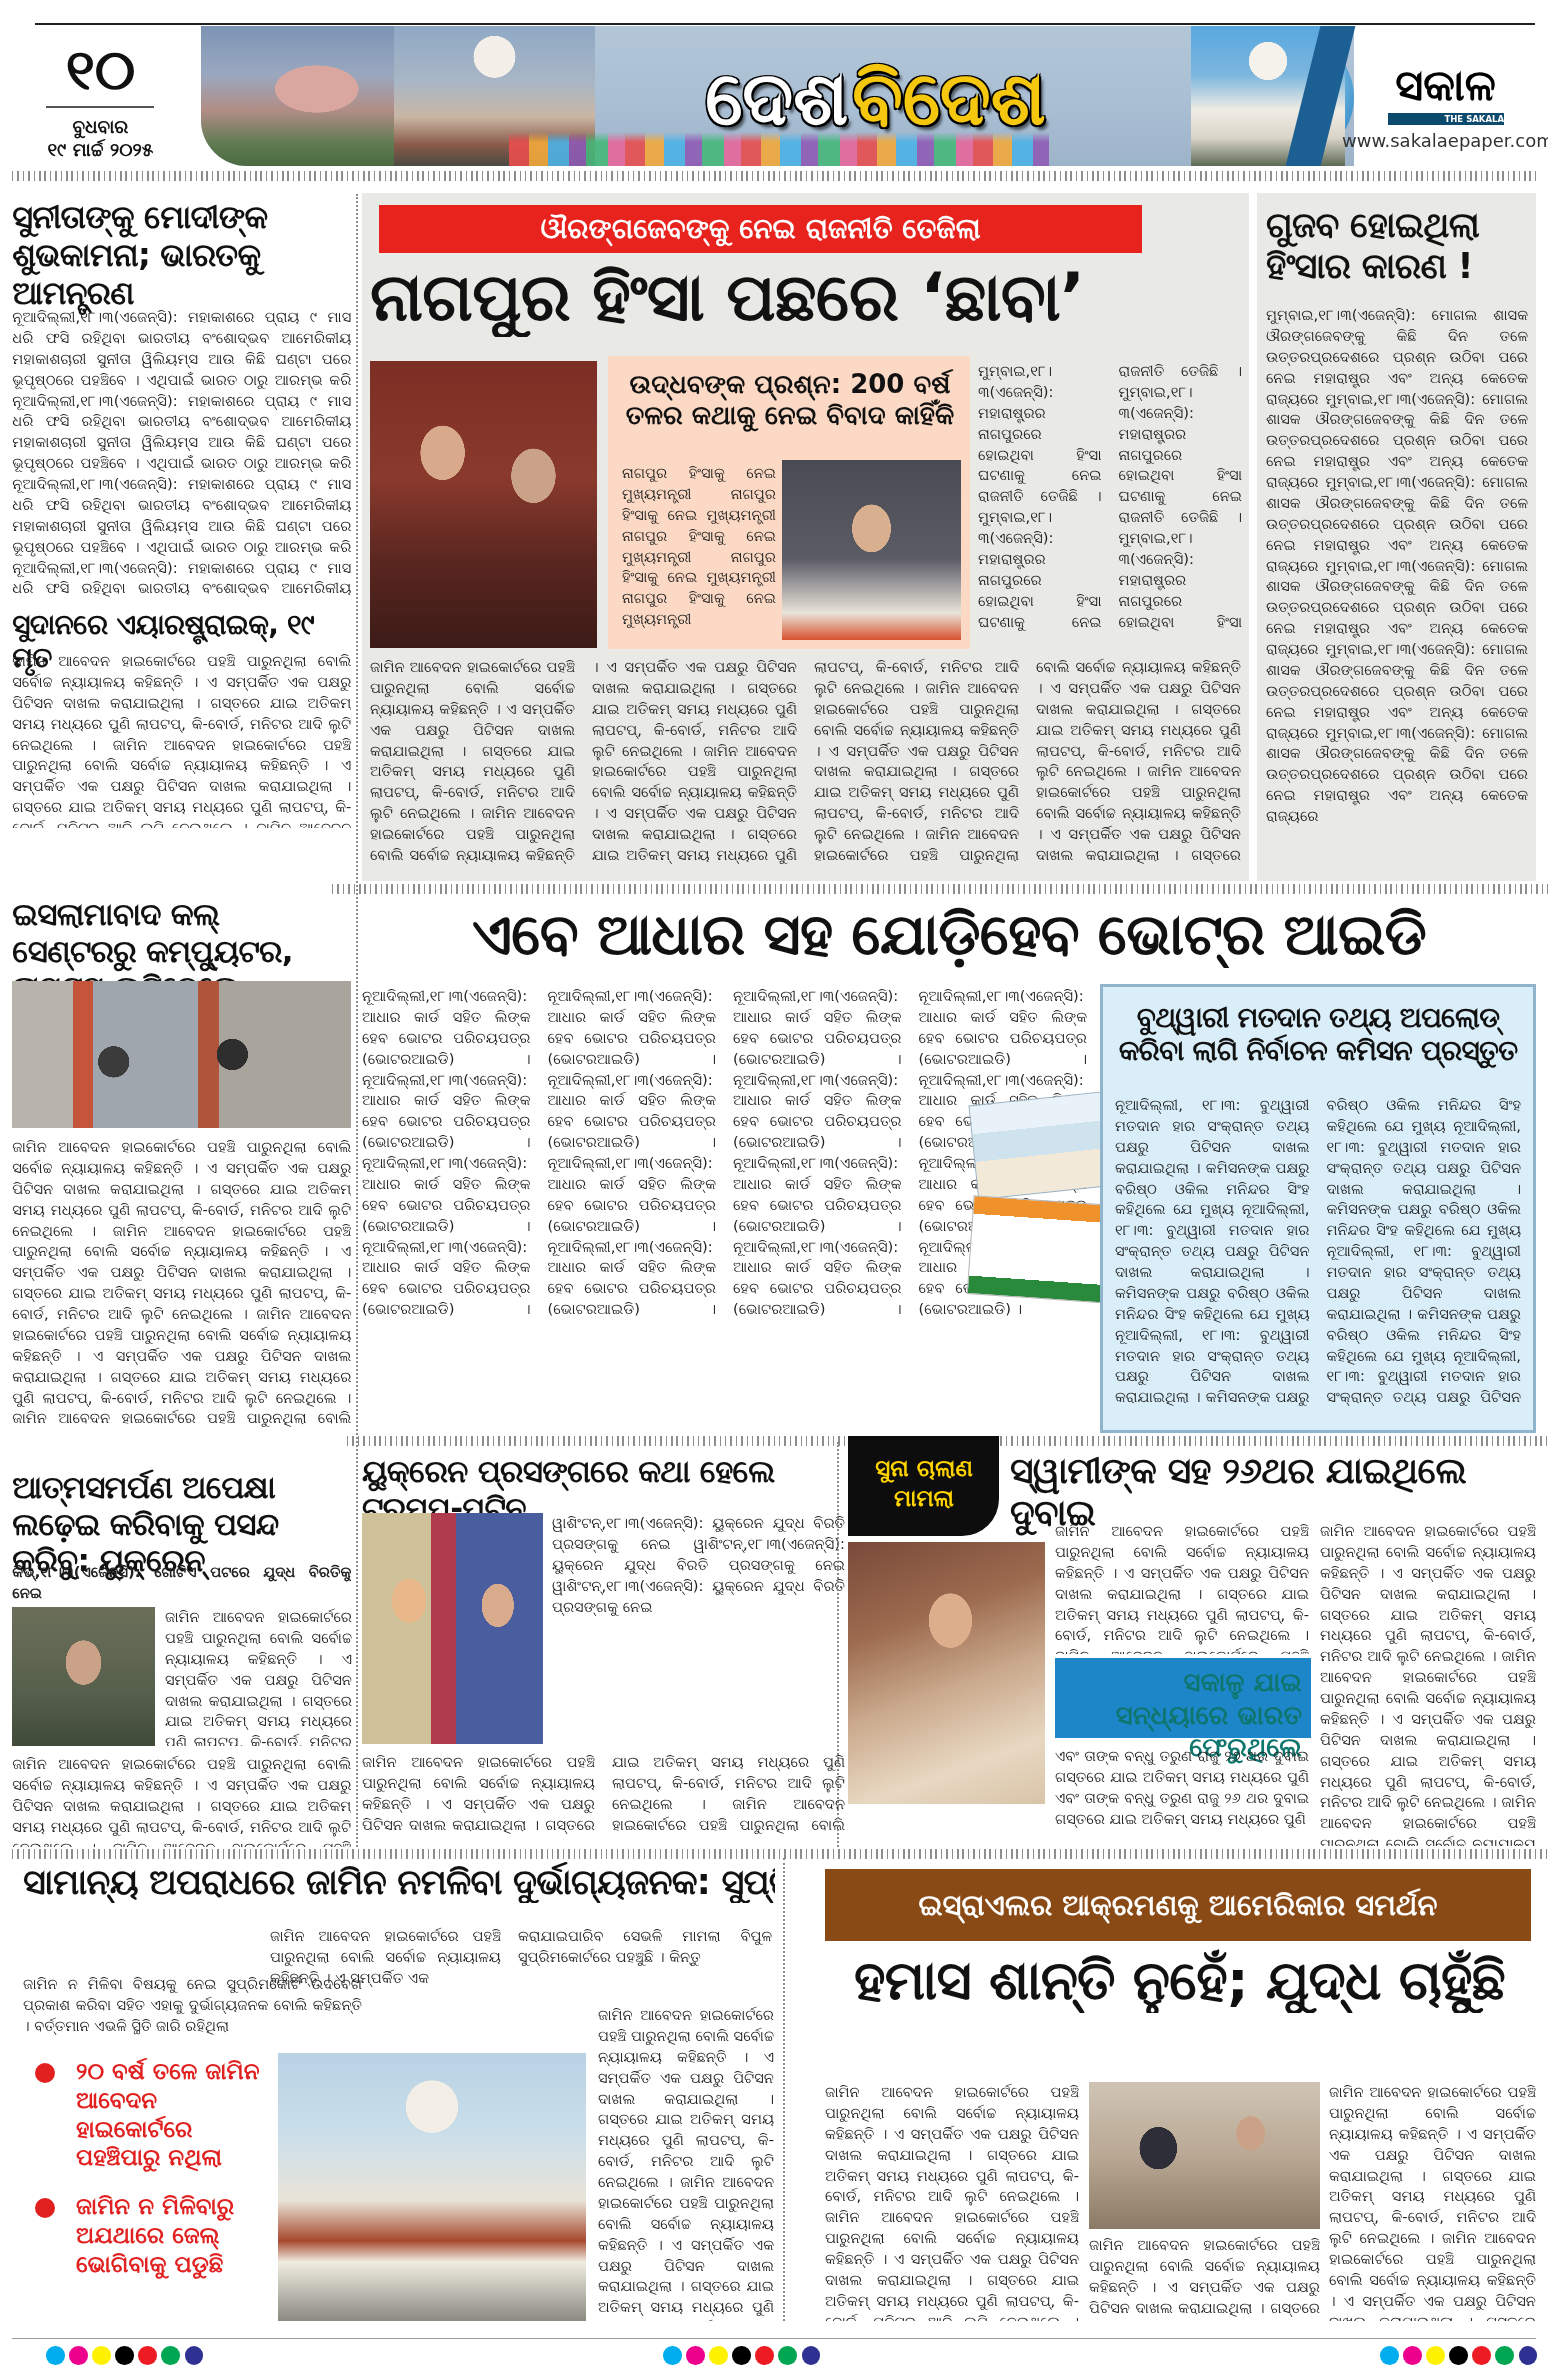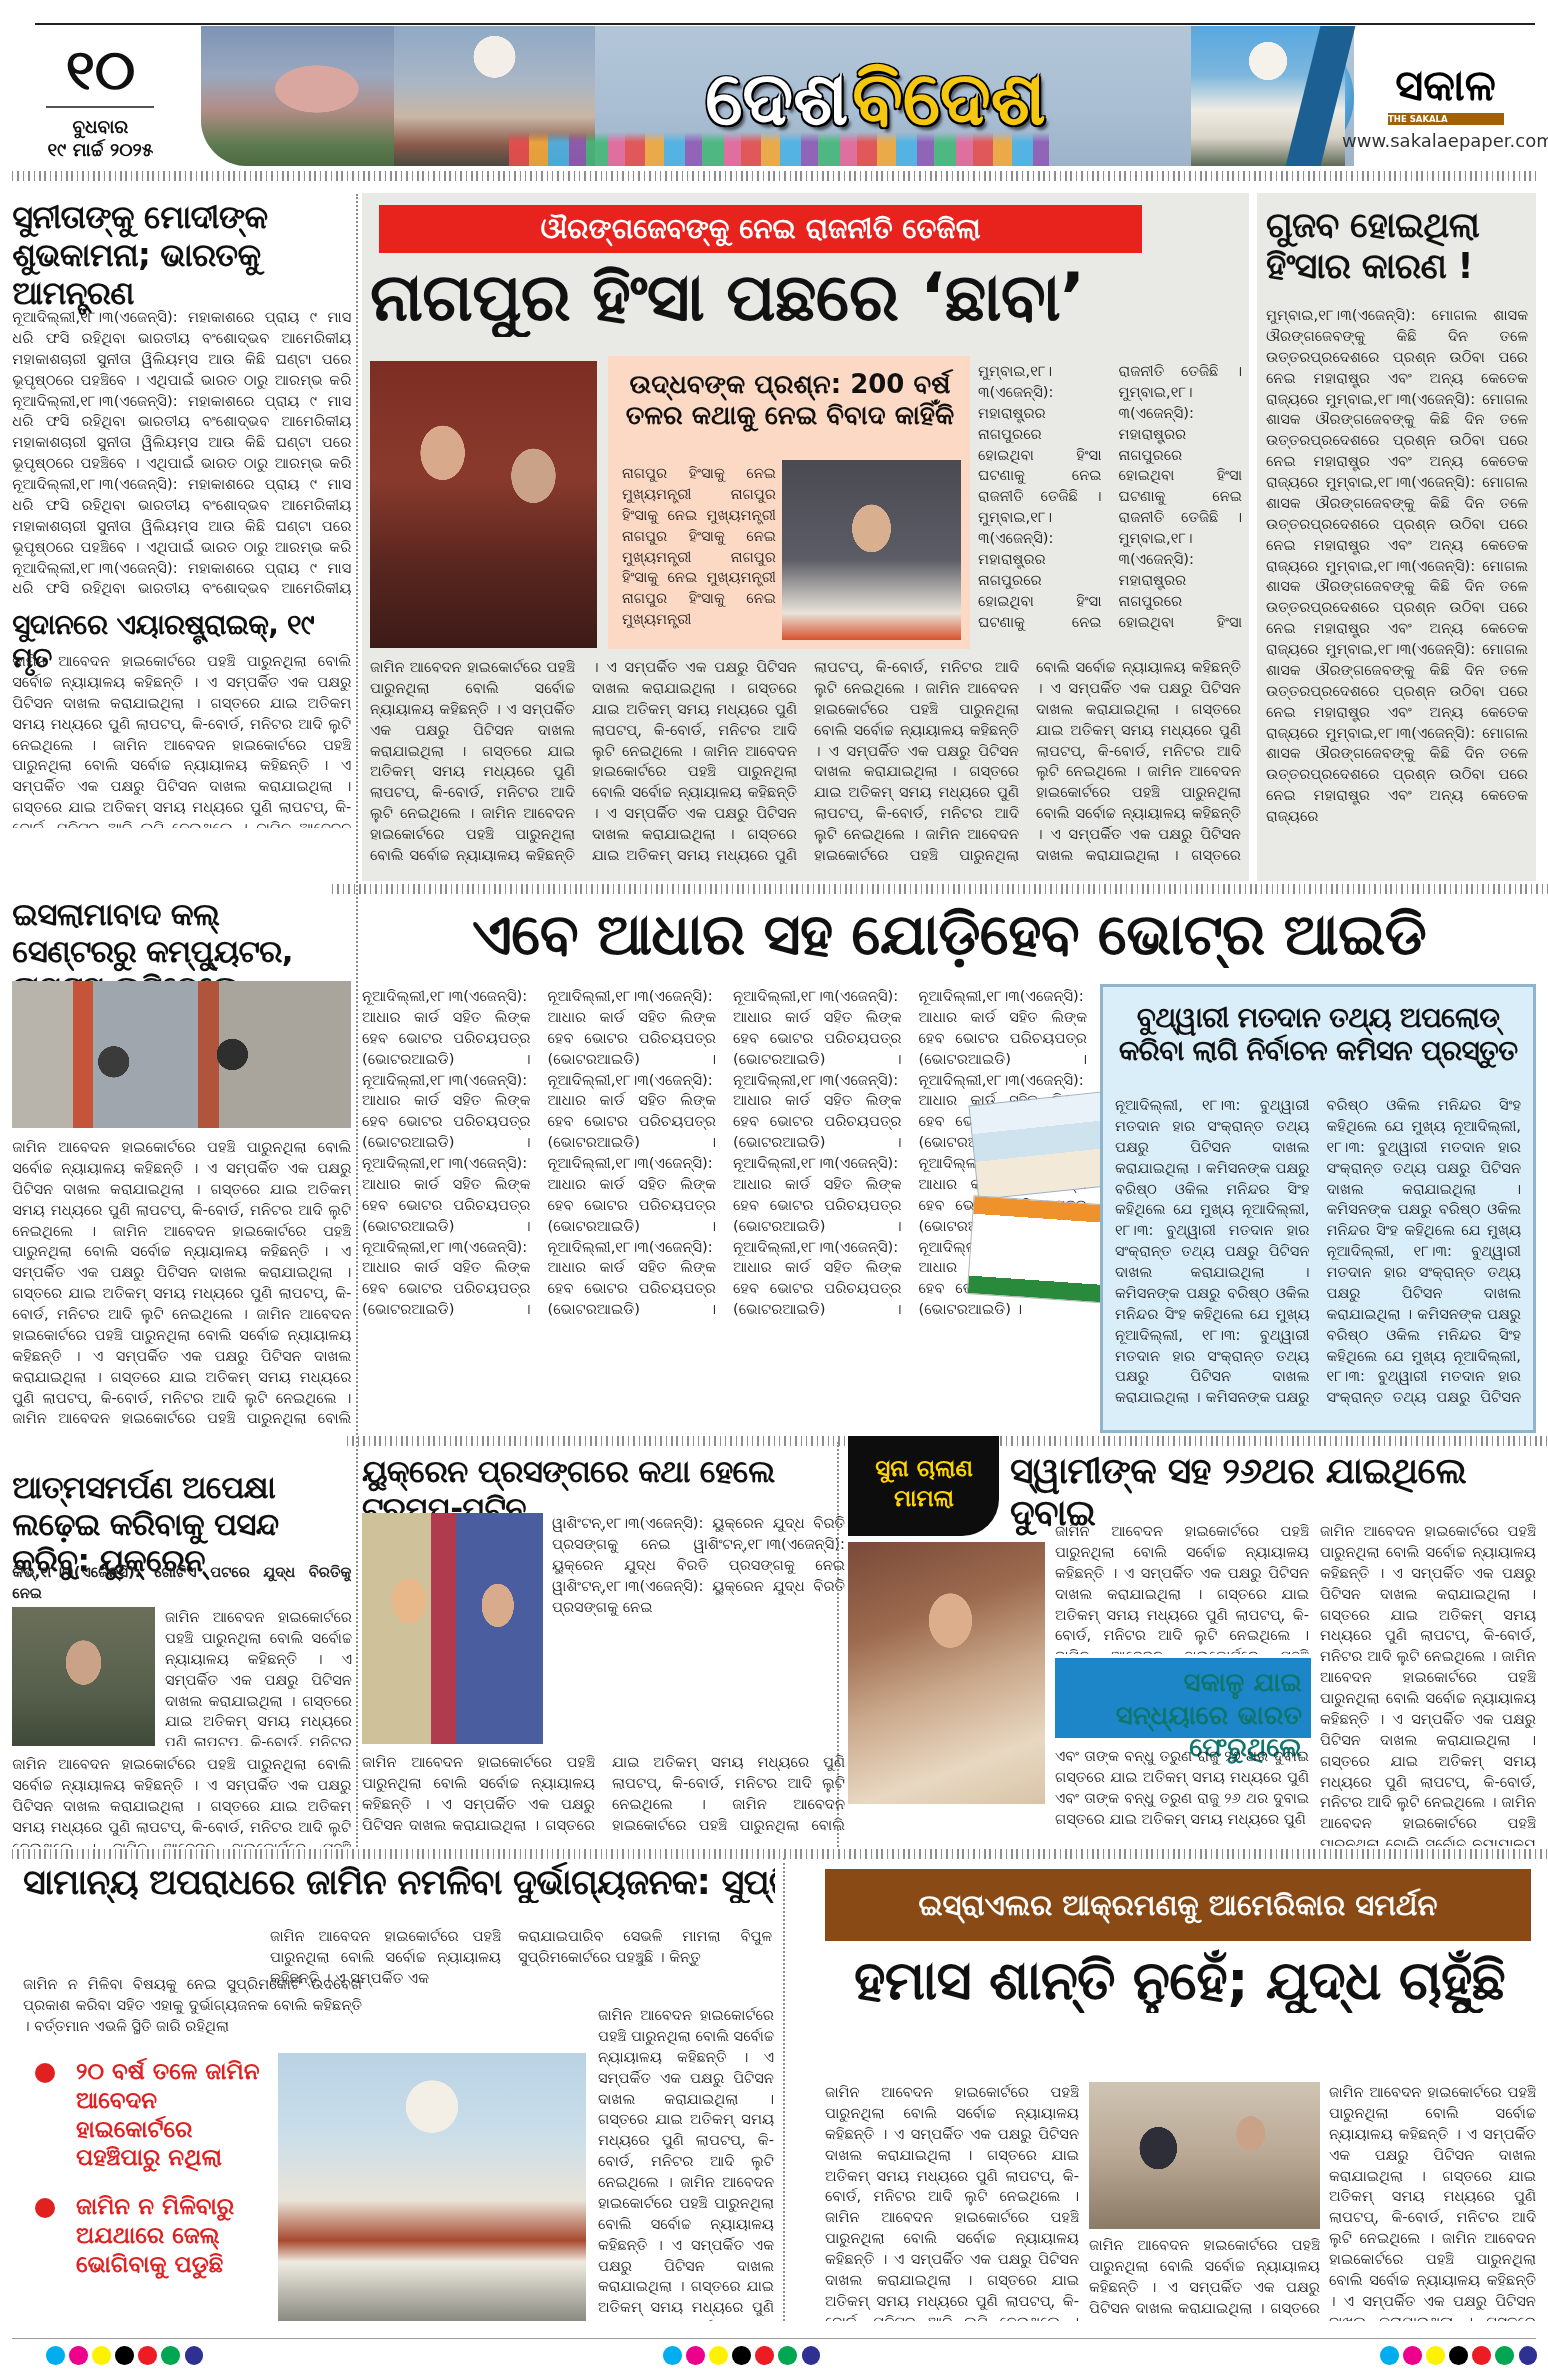--- a/index.html
+++ b/index.html
@@ -58,21 +58,21 @@
       <span class="face" style="left:9.3px;top:68px;width:29px;height:29px;background:radial-gradient(circle,#d8261c 0 35%,#1f6e44 36%);"></span>
     </div>
   </div>
 
   <div class="abs ph" style="left:1191px;top:26px;width:154px;height:140px;background:
          radial-gradient(42px 42px at 50% 25%,#f5f2ec 0 45%,transparent 46%),
          linear-gradient(180deg,#58a8e0 0%,#7cb6dd 35%,#efece4 60%,#d9d4c8 80%,#5d6a55 100%);"></div>
   <div class="abs" style="left:1303px;top:26px;width:35px;height:140px;background:#1c5f93;transform:skewX(-14deg);"></div>
 
   <div class="abs" style="left:1357px;top:60px;width:177px;font-size:43px;font-weight:700;text-align:center;color:#000;">ସକାଳ</div>
-  <div class="abs" style="left:1388px;top:113px;width:116px;height:12.3px;background:#a16207;color:#fff;font-size:8.5px;font-weight:700;text-align:left;line-height:12.3px;">THE SAKALA</div>
+  <div class="abs" style="left:1388px;top:113px;width:116px;height:12.3px;background:#0c4a6e;color:#fff;font-size:8.5px;font-weight:700;text-align:right;line-height:12.3px;">THE SAKALA</div>
   <div class="abs" style="left:1342px;top:130px;width:207px;font-size:18px;color:#333;text-align:center;">www.sakalaepaper.com</div>
 
   <div class="abs ticks" style="left:12.3px;top:171px;width:1524px;"></div>
 
   <div class="abs vdots" style="left:356px;top:194px;height:1653px;"></div>
 
   <div class="abs headline" style="left:12.3px;top:199px;width:339px;font-size:32px;">ସୁନୀତାଙ୍କୁ ମୋଦୀଙ୍କ ଶୁଭକାମନା; ଭାରତକୁ ଆମନ୍ତ୍ରଣ</div>
   <div class="abs body-col" style="left:12.3px;top:307px;width:339px;height:293px;">ନୂଆଦିଲ୍ଲୀ,୧୮।୩(ଏଜେନ୍ସି): ମହାକାଶରେ ପ୍ରାୟ ୯ ମାସ ଧରି ଫସି ରହିଥିବା ଭାରତୀୟ ବଂଶୋଦ୍ଭବ ଆମେରିକୀୟ ମହାକାଶଚାରୀ ସୁନୀତା ୱିଲିୟମ୍ସ ଆଉ କିଛି ଘଣ୍ଟା ପରେ ଭୂପୃଷ୍ଠରେ ପହଞ୍ଚିବେ । ଏଥିପାଇଁ ଭାରତ ଠାରୁ ଆରମ୍ଭ କରି ନୂଆଦିଲ୍ଲୀ,୧୮।୩(ଏଜେନ୍ସି): ମହାକାଶରେ ପ୍ରାୟ ୯ ମାସ ଧରି ଫସି ରହିଥିବା ଭାରତୀୟ ବଂଶୋଦ୍ଭବ ଆମେରିକୀୟ ମହାକାଶଚାରୀ ସୁନୀତା ୱିଲିୟମ୍ସ ଆଉ କିଛି ଘଣ୍ଟା ପରେ ଭୂପୃଷ୍ଠରେ ପହଞ୍ଚିବେ । ଏଥିପାଇଁ ଭାରତ ଠାରୁ ଆରମ୍ଭ କରି ନୂଆଦିଲ୍ଲୀ,୧୮।୩(ଏଜେନ୍ସି): ମହାକାଶରେ ପ୍ରାୟ ୯ ମାସ ଧରି ଫସି ରହିଥିବା ଭାରତୀୟ ବଂଶୋଦ୍ଭବ ଆମେରିକୀୟ ମହାକାଶଚାରୀ ସୁନୀତା ୱିଲିୟମ୍ସ ଆଉ କିଛି ଘଣ୍ଟା ପରେ ଭୂପୃଷ୍ଠରେ ପହଞ୍ଚିବେ । ଏଥିପାଇଁ ଭାରତ ଠାରୁ ଆରମ୍ଭ କରି ନୂଆଦିଲ୍ଲୀ,୧୮।୩(ଏଜେନ୍ସି): ମହାକାଶରେ ପ୍ରାୟ ୯ ମାସ ଧରି ଫସି ରହିଥିବା ଭାରତୀୟ ବଂଶୋଦ୍ଭବ ଆମେରିକୀୟ ମହାକାଶଚାରୀ ସୁନୀତା ୱିଲିୟମ୍ସ ଆଉ କିଛି ଘଣ୍ଟା ପରେ ଭୂପୃଷ୍ଠରେ ପହଞ୍ଚିବେ । ଏଥିପାଇଁ ଭାରତ ଠାରୁ ଆରମ୍ଭ କରି</div>
 
   <div class="abs headline" style="left:12.3px;top:608px;width:339px;font-size:28px;">ସୁଦାନରେ ଏୟାରଷ୍ଟ୍ରାଇକ୍, ୧୯ ମୃତ</div>

